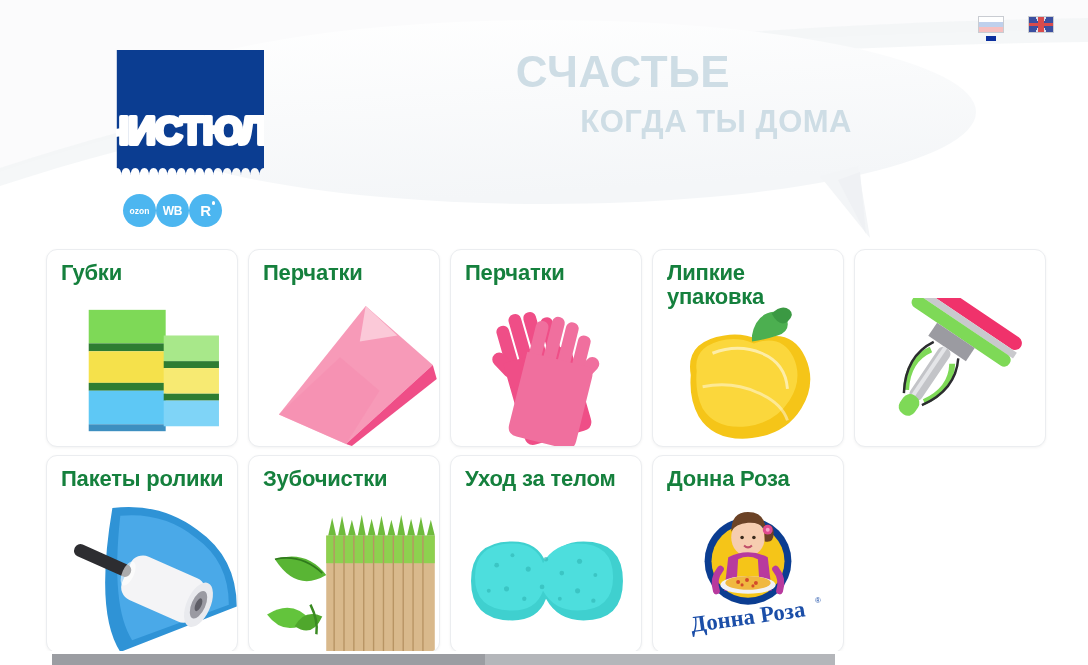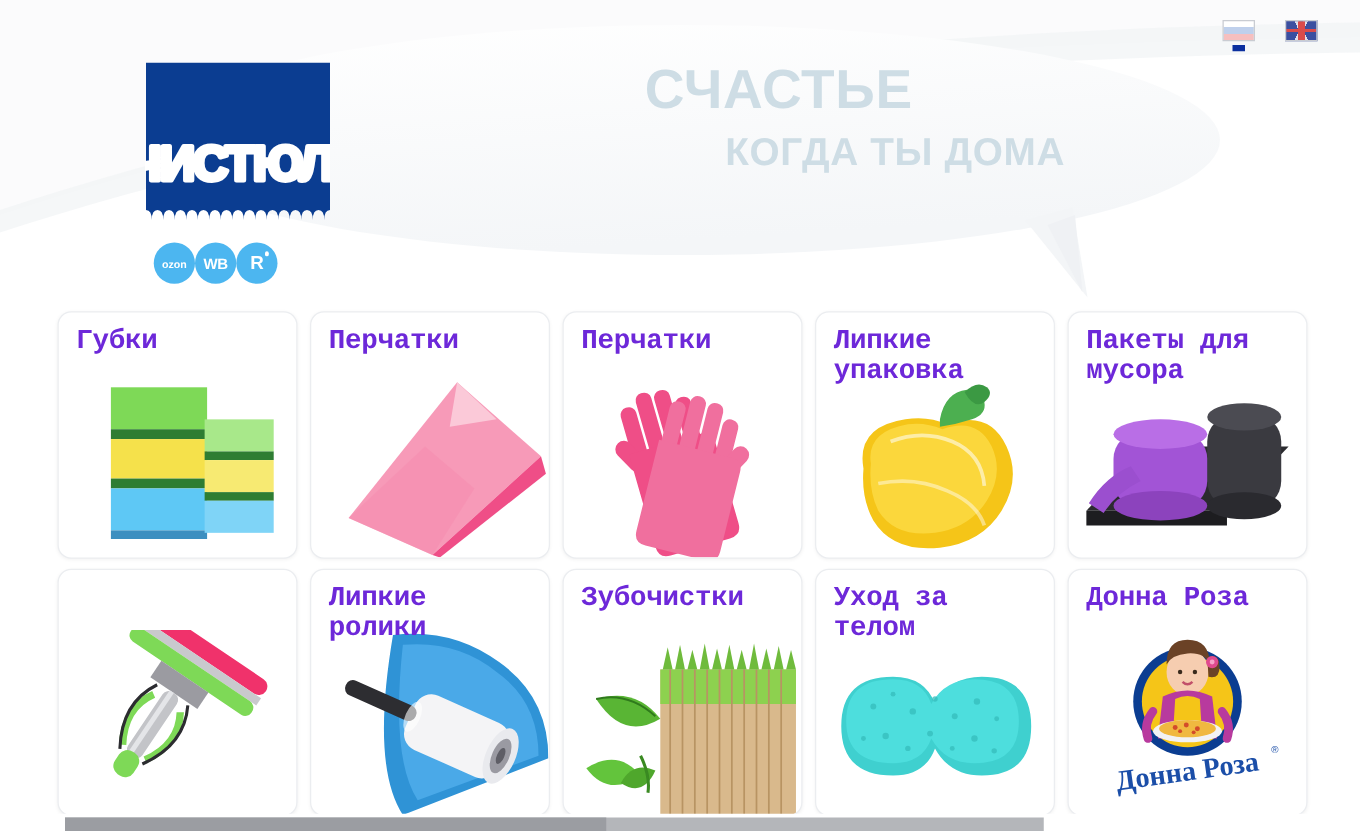--- a/index.html
+++ b/index.html
@@ -178,25 +178,24 @@
     overflow: hidden;
     cursor: pointer;
   }
   .card-title {
     position: absolute;
     left: 14px;
     top: 11px;
     right: 8px;
     font-size: 22px;
     font-weight: bold;
-    color: #6d28d9;
+    color: #15803d;
     line-height: 1.08;
     letter-spacing: -0.2px;
     z-index: 5;
-    font-family: Liberation Mono, monospace;
   }
   .card-art {
     position: absolute;
     left: 0;
     right: 0;
     bottom: 0;
     top: 48px;
     overflow: hidden;
   }
   .card-art svg { display: block; width: 100%; height: 100%; }
@@ -376,40 +375,20 @@
           <path d="M44,74 q-4,-26 30,-32 q14,-2 28,4 q28,-10 40,14 q10,22 -4,44
                    q-14,22 -42,26 q-32,4 -46,-18 q-8,-16 -6,-38 Z" fill="#fbd73c"></path>
           <path d="M100,38 q4,-22 22,-24 q12,-1 14,10 q2,10 -10,14 q-12,4 -26,6 Z" fill="#4caf50"></path>
           <path d="M120,16 q10,-10 18,-4 q6,5 -2,12 q-8,6 -16,-8 Z" fill="#3b9943"></path>
           <path d="M60,56 q26,-10 50,0 q24,10 26,36" stroke="#ffffff" stroke-width="3" fill="none" opacity="0.55"></path>
           <path d="M50,90 q30,-6 56,6 q24,10 30,28" stroke="#ffffff" stroke-width="3" fill="none" opacity="0.45"></path>
         </svg>
       </div>
     </div>
 
-    <div class="card">
-      <div class="card-title">Пакеты для мусора</div>
-      <div class="card-art">
-        <svg viewBox="0 0 192 150" preserveAspectRatio="xMidYMax meet">
-          <polygon points="14,112 64,60 178,60 128,112" fill="#2b2b2f"></polygon>
-          <polygon points="14,112 128,112 128,124 14,124" fill="#1d1d20"></polygon>
-          <g>
-            <rect x="112" y="34" width="60" height="76" rx="22" fill="#3a3a40"></rect>
-            <ellipse cx="142" cy="36" rx="30" ry="11" fill="#4b4b52"></ellipse>
-            <ellipse cx="142" cy="108" rx="30" ry="11" fill="#2a2a2f"></ellipse>
-          </g>
-          <g>
-            <rect x="36" y="48" width="76" height="62" rx="22" fill="#a254d6"></rect>
-            <ellipse cx="74" cy="50" rx="38" ry="12" fill="#b96ee6"></ellipse>
-            <ellipse cx="74" cy="108" rx="38" ry="12" fill="#8c43bd"></ellipse>
-            <path d="M16,106 q14,-22 34,-30 l8,12 q-20,10 -30,26 Z" fill="#9b4fcf"></path>
-          </g>
-        </svg>
-      </div>
-    </div>
 
     <div class="card">
       <div class="card-art">
         <svg viewBox="0 0 192 150" preserveAspectRatio="xMidYMax meet">
           <g transform="rotate(34 96 70)">
             <rect x="26" y="6" width="118" height="14" rx="7" fill="#f0326b"></rect>
             <rect x="26" y="20" width="118" height="7" fill="#c9c9cd"></rect>
             <rect x="26" y="27" width="118" height="13" rx="6" fill="#7ed957"></rect>
             <rect x="60" y="40" width="46" height="16" fill="#9b9ba1"></rect>
             <rect x="76" y="56" width="14" height="62" rx="6" fill="#c3c4c8"></rect>
@@ -418,21 +397,21 @@
             <path d="M96,66 q14,22 -2,48" stroke="#7ed957" stroke-width="6" fill="none"></path>
             <path d="M68,58 q-16,28 4,60" stroke="#2c2c30" stroke-width="2.5" fill="none"></path>
             <path d="M98,58 q16,28 -4,60" stroke="#2c2c30" stroke-width="2.5" fill="none"></path>
             <rect x="74" y="114" width="18" height="22" rx="8" fill="#7ed957"></rect>
           </g>
         </svg>
       </div>
     </div>
 
     <div class="card">
-      <div class="card-title">Липкие ролики</div>
+      <div class="card-title">Пакеты ролики</div>
       <div class="card-art">
         <svg viewBox="0 0 192 150" preserveAspectRatio="xMidYMax meet">
           <path d="M66,4 q48,-6 86,22 q40,28 40,78 L74,150 q-26,-40 -8,-146 Z" fill="#2f93d6"></path>
           <path d="M74,12 q44,-4 76,22 q34,24 34,68 L86,138 q-22,-34 -12,-126 Z" fill="#4aa9e8"></path>
           <g transform="rotate(24 110 96)">
             <rect x="72" y="60" width="82" height="48" rx="14" fill="#f4f4f6"></rect>
             <ellipse cx="152" cy="84" rx="12" ry="24" fill="#e9eaee"></ellipse>
             <ellipse cx="152" cy="84" rx="7" ry="15" fill="#9a9aa2"></ellipse>
             <ellipse cx="152" cy="84" rx="3" ry="7" fill="#5e5e66"></ellipse>
             <rect x="14" y="76" width="62" height="13" rx="6" fill="#2d2d31"></rect>

